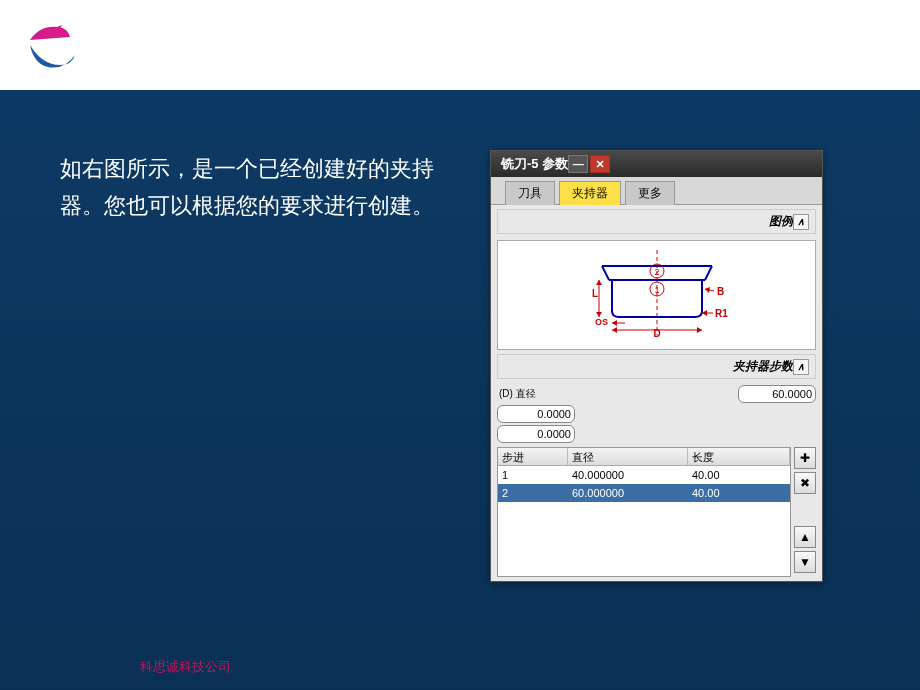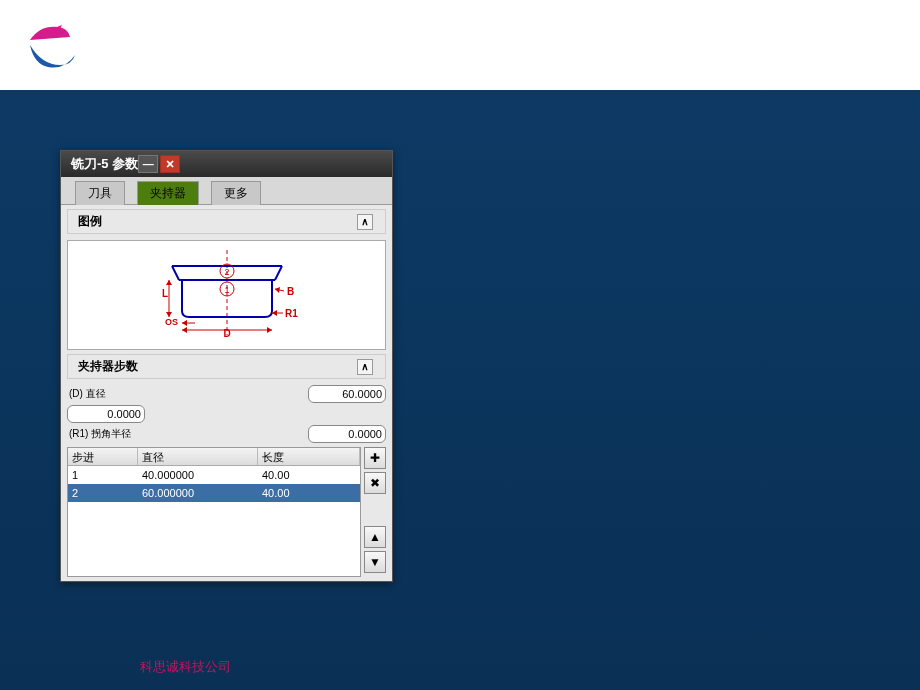--- a/index.html
+++ b/index.html
@@ -65,44 +65,45 @@
     background: #555; border: 1px solid #777;
     display: flex; align-items: center; justify-content: center;
     font-size: 11px; color: #fff;
   }
   .tb-close { background: #c0392b; border-color: #a03020; }
   .tabs {
     display: flex;
     background: #d8d8d8;
     border-bottom: 1px solid #999;
     padding: 4px 10px 0 14px;
-    gap: 12px;
+    gap: 4px;
   }
   .tab {
     padding: 3px 12px;
     font-size: 12px;
     border: 1px solid #999;
     border-bottom: none;
     background: #c8c8c8;
     margin-bottom: -1px;
     cursor: pointer;
   }
   .tab.active {
-    background: #4d7c0f;
+    background: #fde047;
   }
   .section-header {
     display: flex;
-    justify-content: space-between;
-    align-items: center;
-    padding: 3px 12px 3px 10px;
+    justify-content: flex-end;
+    align-items: center;
+    padding: 3px 6px 3px 10px;
     background: #e8e8e8;
     border: 1px solid #ccc;
     margin: 4px 6px 0 6px;
     font-weight: bold;
     font-size: 12px;
+    font-style: italic;
   }
   .collapse-btn {
     width: 16px; height: 16px;
     border: 1px solid #999;
     background: #f5f5f5;
     display: flex; align-items: center; justify-content: center;
     font-size: 10px;
   }
   .diagram {
     margin: 6px 6px 0 6px;
@@ -181,20 +182,21 @@
   <div class="logo">
     <svg viewBox="0 0 60 60" width="60" height="60">
       <path d="M10 25 Q 20 10 38 12 Q 48 13 50 22 L 10 25 Z" fill="#d81b8c"></path>
       <path d="M10 30 Q 22 50 40 50 Q 52 50 55 40 Q 45 55 28 52 Q 14 49 10 30 Z" fill="#1a5aa8"></path>
       <path d="M30 18 Q 35 12 42 10 L 38 18 Z" fill="#d81b8c"></path>
     </svg>
   </div>
 </div>
 
 <div class="slide-body">
+  <div class="body-text">如右图所示，是一个已经创建好的夹持器。您也可以根据您的要求进行创建。</div>
 
   <div class="app-window">
     <div class="titlebar">
       <span>铣刀-5 参数</span>
       <div class="titlebar-buttons">
         <div class="tb-btn">—</div>
         <div class="tb-btn tb-close">✕</div>
       </div>
     </div>
 
@@ -250,21 +252,20 @@
 
     <div class="params-body">
       <div class="param-row">
         <span class="param-label">(D) 直径</span>
         <input class="param-input" value="60.0000" style="">
       </div>
       <div class="param-row">
         <input class="param-input" value="0.0000" style="">
       </div>
       <div class="param-row">
-        <span class="param-label">(R1) 拐角半径</span>
         <input class="param-input" value="0.0000" style="">
       </div>
 
       <div class="table-area">
         <div class="data-table">
           <div class="dt-row dt-head">
             <div class="dt-cell c1">步进</div>
             <div class="dt-cell c2">直径</div>
             <div class="dt-cell c3">长度</div>
           </div>

